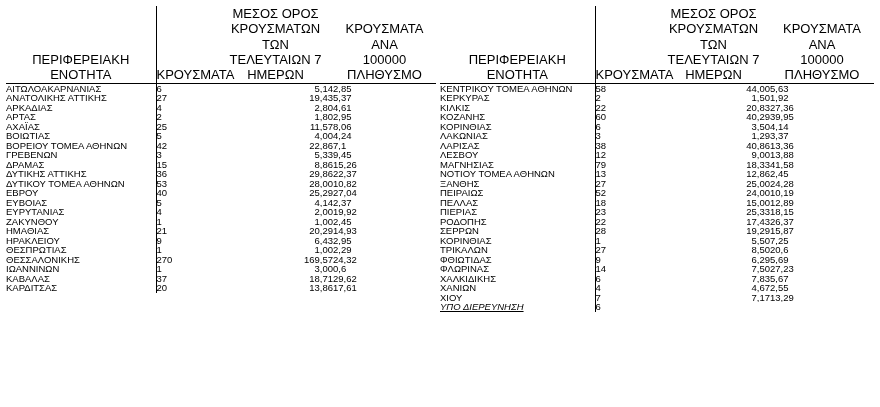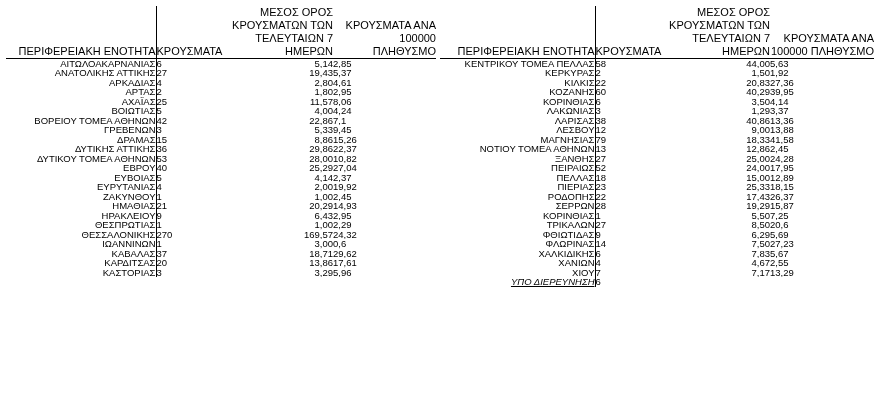--- a/index.html
+++ b/index.html
@@ -31,35 +31,34 @@
     padding: 0;
     margin: 0;
     vertical-align: bottom;
     font-weight: normal;
   }
   
   .tbl-left { position: absolute; left: 6px; top: 6px; width: 430px; }
   .tbl-right { position: absolute; left: 440px; top: 6px; width: 434px; }
 
   .hdr-cell {
-    text-align: right;
-    font-size: 11px;
+    text-align: center;
+    font-size: 13px;
     line-height: 1.18;
     padding: 0 2px 2px 2px;
     vertical-align: bottom;
   }
   .hdr-row td { border-bottom: 1px solid #000; }
   .row-cell {
     padding: 0.7px 2px;
     font-size: 9.5px;
     white-space: nowrap;
     overflow: hidden;
   }
   .c-name {
-    text-align: right;
     border-right: 1px solid #000;
     padding-right: 4px;
   }
   .c-cases {
     text-align: left;
     padding-left: 5px;
   }
   .c-avg { text-align: right; }
   .c-per100k { text-align: left; }
   .italic { font-style: italic; text-decoration: underline; }
@@ -226,26 +225,20 @@
           <td class="row-cell c-cases">37</td>
           <td class="row-cell c-avg">18,71</td>
           <td class="row-cell c-per100k">29,62</td>
         </tr>
         <tr>
           <td class="row-cell c-name">ΚΑΡΔΙΤΣΑΣ</td>
           <td class="row-cell c-cases">20</td>
           <td class="row-cell c-avg">13,86</td>
           <td class="row-cell c-per100k">17,61</td>
         </tr>
-        <tr>
-          <td class="row-cell c-name">ΚΑΣΤΟΡΙΑΣ</td>
-          <td class="row-cell c-cases">3</td>
-          <td class="row-cell c-avg">3,29</td>
-          <td class="row-cell c-per100k">5,96</td>
-        </tr>
       </tbody>
   </table>
 
   <table class="grid tbl-right">
     <colgroup>
       <col style="width:155px">
       <col style="width:62px">
       <col style="width:113px">
       <col style="width:104px">
     </colgroup>
@@ -263,21 +256,21 @@
           <div>ΤΕΛΕΥΤΑΙΩΝ 7 ΗΜΕΡΩΝ</div>
         </td>
         <td class="hdr-cell">
           <div>ΚΡΟΥΣΜΑΤΑ ΑΝΑ</div>
           <div>100000 ΠΛΗΘΥΣΜΟ</div>
         </td>
       </tr>
     </thead>
     <tbody id="right-body">
         <tr>
-          <td class="row-cell c-name">ΚΕΝΤΡΙΚΟΥ ΤΟΜΕΑ ΠΕΛΛΑΣ</td>
+          <td class="row-cell c-name">ΚΕΝΤΡΙΚΟΥ ΤΟΜΕΑ ΑΘΗΝΩΝ</td>
           <td class="row-cell c-cases">58</td>
           <td class="row-cell c-avg">44,00</td>
           <td class="row-cell c-per100k">5,63</td>
         </tr>
         <tr>
           <td class="row-cell c-name">ΚΕΡΚΥΡΑΣ</td>
           <td class="row-cell c-cases">2</td>
           <td class="row-cell c-avg">1,50</td>
           <td class="row-cell c-per100k">1,92</td>
         </tr>
@@ -332,21 +325,21 @@
         <tr>
           <td class="row-cell c-name">ΞΑΝΘΗΣ</td>
           <td class="row-cell c-cases">27</td>
           <td class="row-cell c-avg">25,00</td>
           <td class="row-cell c-per100k">24,28</td>
         </tr>
         <tr>
           <td class="row-cell c-name">ΠΕΙΡΑΙΩΣ</td>
           <td class="row-cell c-cases">52</td>
           <td class="row-cell c-avg">24,00</td>
-          <td class="row-cell c-per100k">17,95</td>
+          <td class="row-cell c-per100k">10,19</td>
         </tr>
         <tr>
           <td class="row-cell c-name">ΠΕΛΛΑΣ</td>
           <td class="row-cell c-cases">18</td>
           <td class="row-cell c-avg">15,00</td>
           <td class="row-cell c-per100k">12,89</td>
         </tr>
         <tr>
           <td class="row-cell c-name">ΠΙΕΡΙΑΣ</td>
           <td class="row-cell c-cases">23</td>

